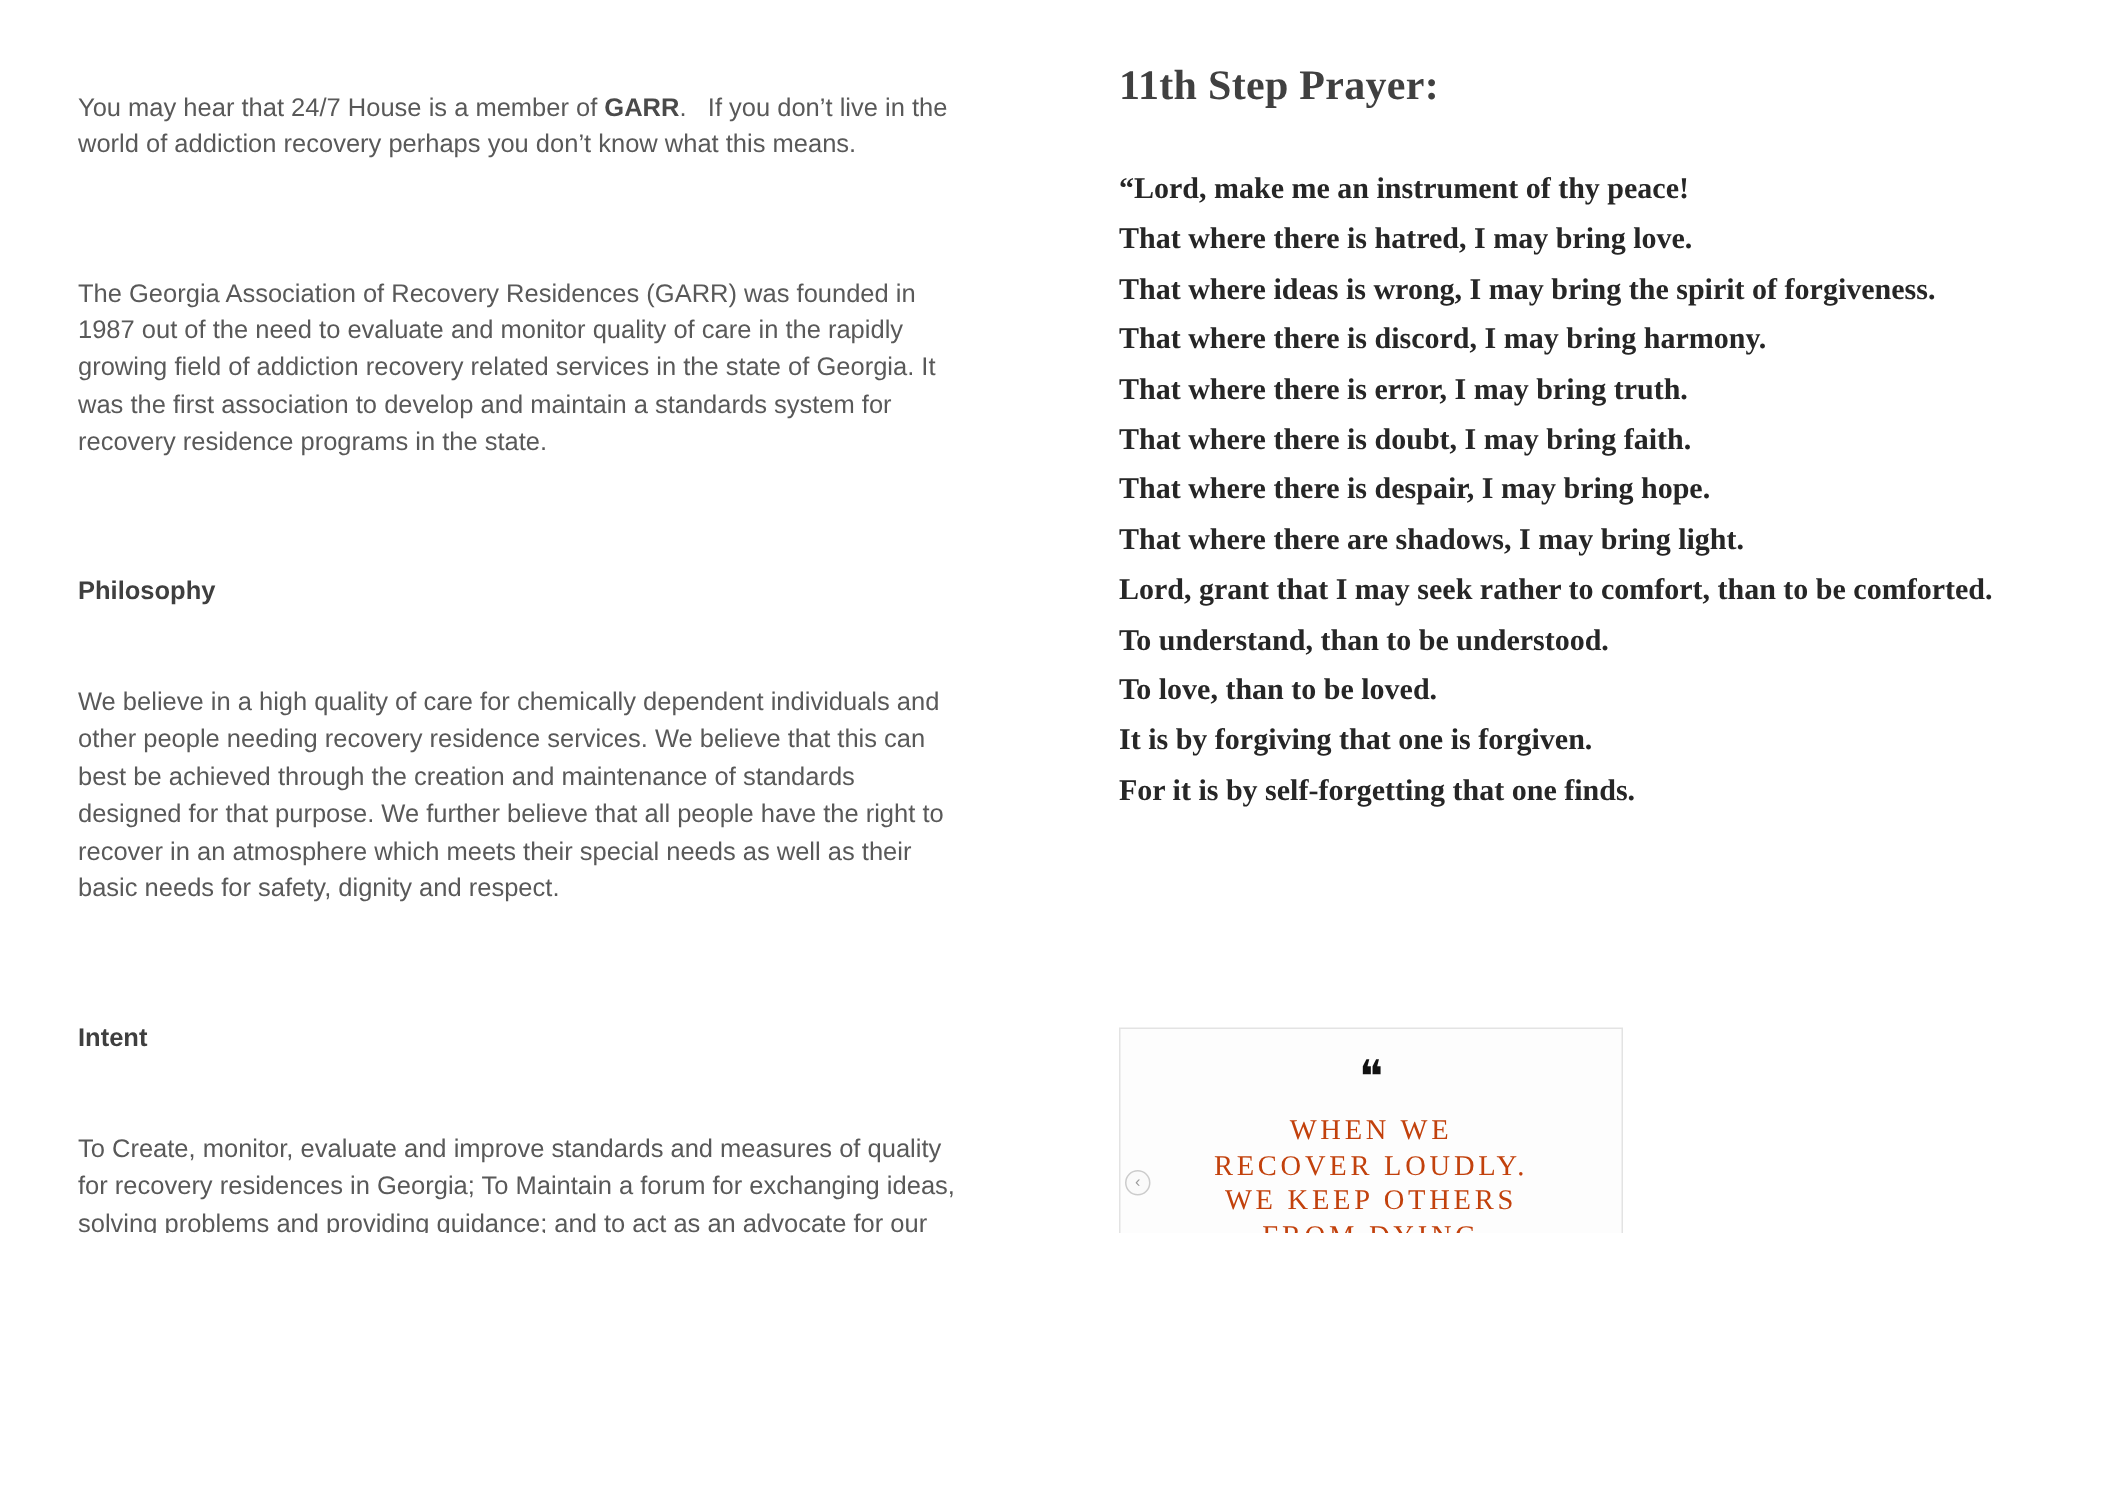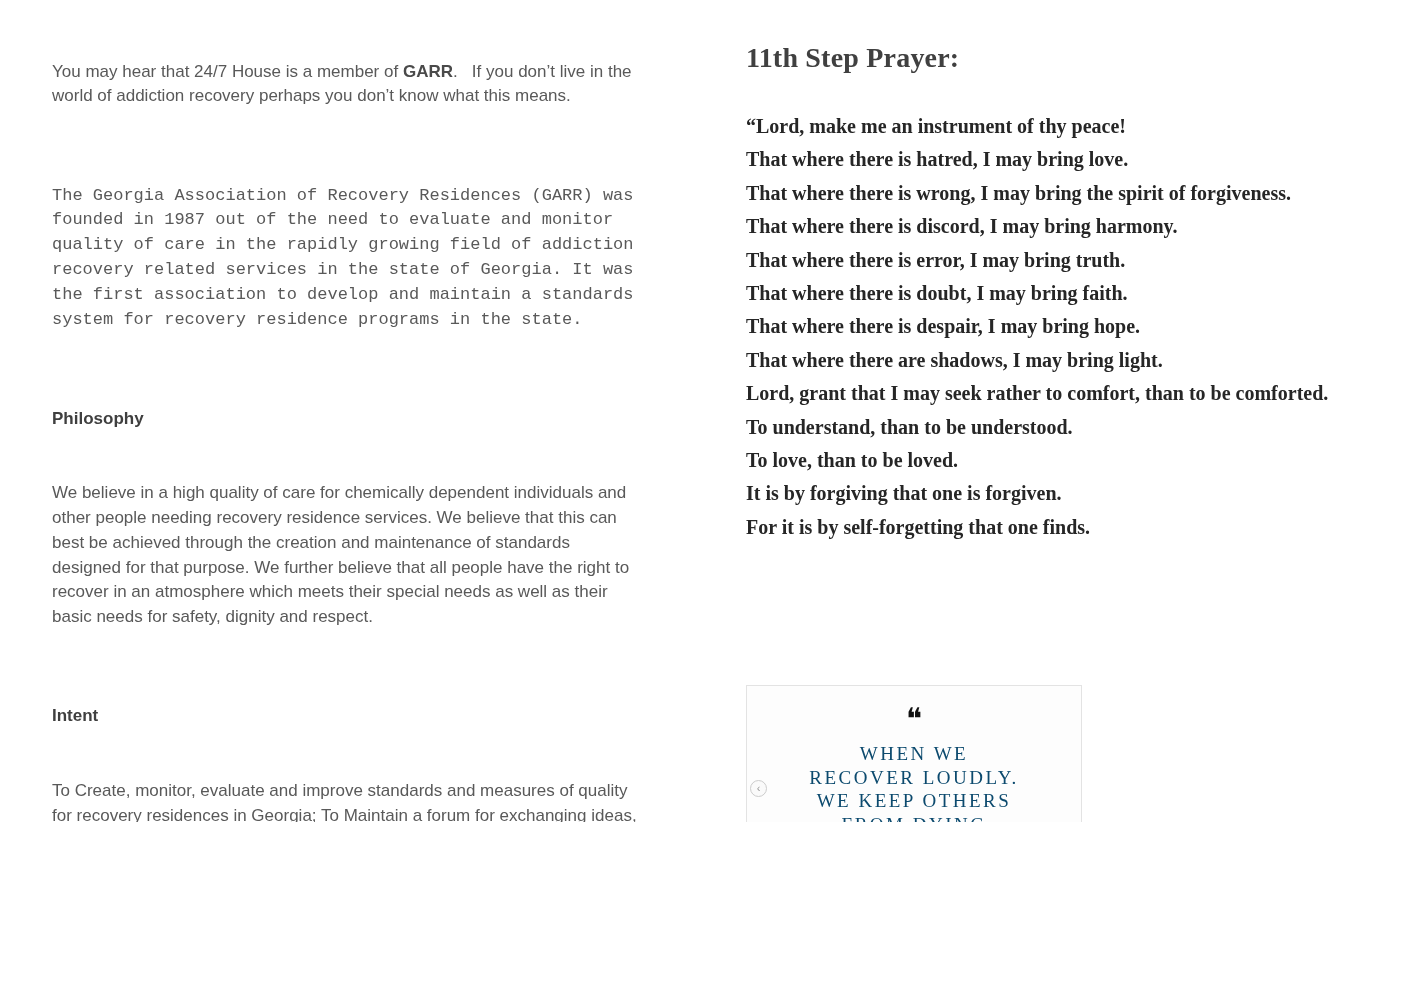--- a/index.html
+++ b/index.html
@@ -18,21 +18,21 @@
     position: absolute;
     left: 52px;
     top: 10px;
     width: 586px;
     font-size: 17px;
     line-height: 24.8px;
     color: #595959;
     white-space: pre-wrap;
   }
   .left-col p { margin: 0; }
-  .gap-before { margin-top: 25px; font-family: Liberation Mono, monospace; }
+  .gap-before { margin-top: 25px; }
   .sec-heading {
     font-weight: bold;
     color: #3f3f3f;
   }
   .bold-inline { font-weight: bold; color: #4a4a4a; }
 
   
   .right-col {
     position: absolute;
     left: 746px;
@@ -72,21 +72,21 @@
     margin-top: 20px;
     font-size: 30px;
     line-height: 26px;
     color: #111111;
   }
   .quote-lines {
     margin-top: 10px;
     font-size: 19px;
     line-height: 23.5px;
     letter-spacing: 2.5px;
-    color: #0c4a6e;
+    color: #c2410c;
   }
   .quote-caption {
     margin-top: 16px;
     font-size: 7px;
     letter-spacing: 1.6px;
     color: #666666;
     font-family: "Liberation Sans", sans-serif;
     font-weight: bold;
   }
   .prev-arrow {
@@ -145,21 +145,21 @@
     
     
     
   </div>
 
   <div class="right-col">
     <div class="prayer-heading">11th Step Prayer:</div>
     <div class="prayer-body">
       <div>“Lord, make me an instrument of thy peace!</div>
       <div>That where there is hatred, I may bring love.</div>
-      <div>That where there is wrong, I may bring the spirit of forgiveness.</div>
+      <div>That where ideas is wrong, I may bring the spirit of forgiveness.</div>
       <div>That where there is discord, I may bring harmony.</div>
       <div>That where there is error, I may bring truth.</div>
       <div>That where there is doubt, I may bring faith.</div>
       <div>That where there is despair, I may bring hope.</div>
       <div>That where there are shadows, I may bring light.</div>
       <div>Lord, grant that I may seek rather to comfort, than to be comforted.</div>
       <div>To understand, than to be understood.</div>
       <div>To love, than to be loved.</div>
       <div>It is by forgiving that one is forgiven.</div>
       <div>For it is by self-forgetting that one finds.</div>

